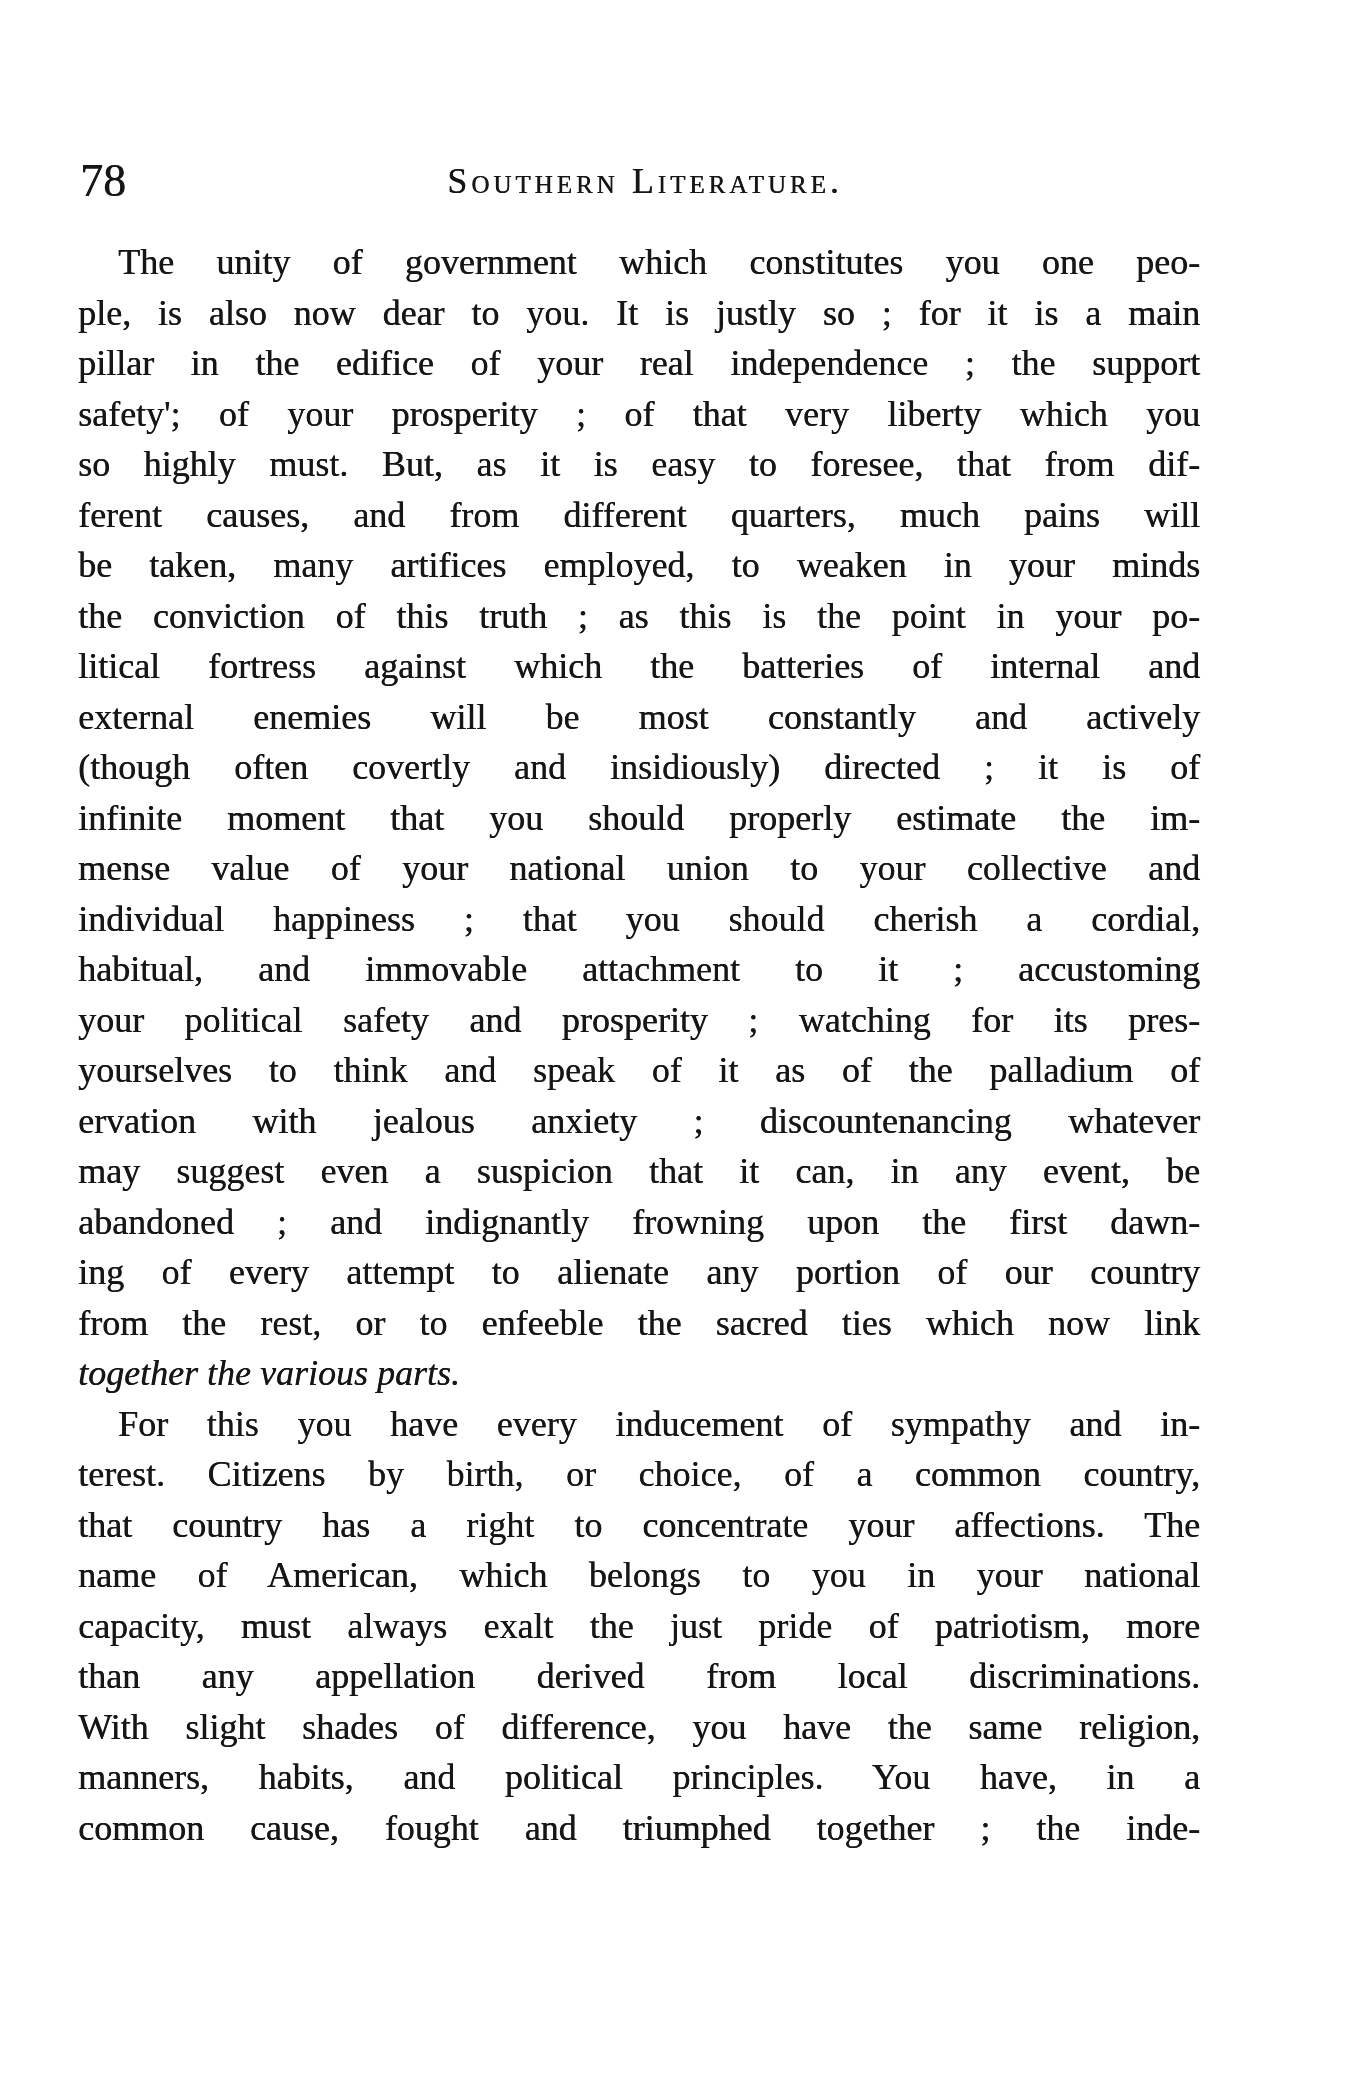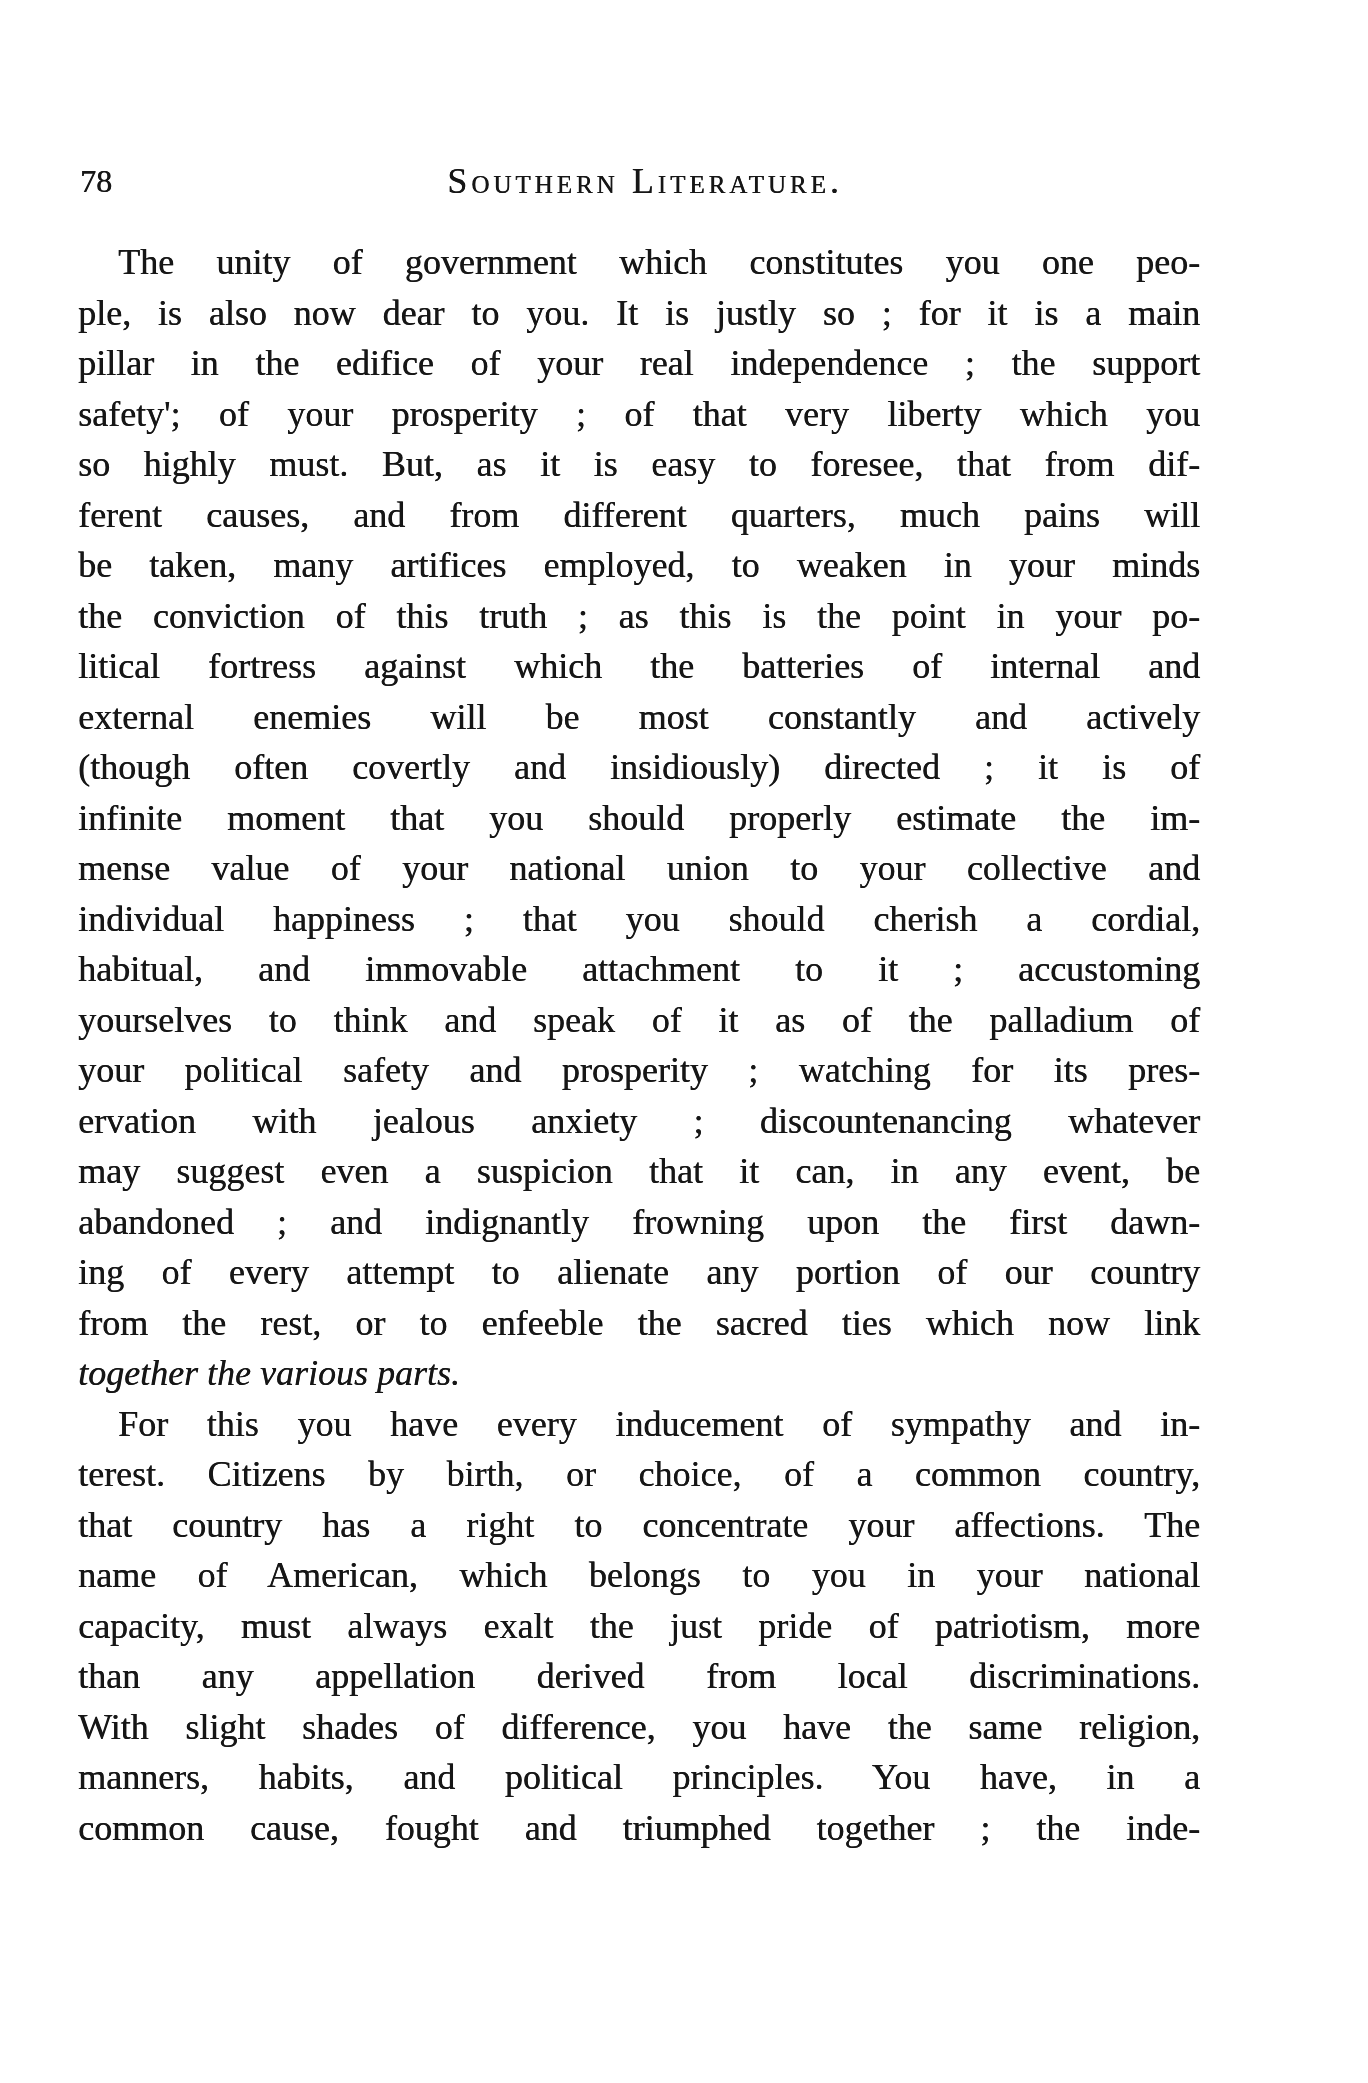--- a/index.html
+++ b/index.html
@@ -20,21 +20,21 @@
     position: absolute;
     left: 78px;
     top: 160px;
     width: 1122px;
     height: 42px;
   }
   .page-number {
     position: absolute;
     left: 2px;
     top: 0;
-    font-size: 32px;
+    font-size: 46px;
     line-height: 42px;
     text-shadow: 0.4px 0 0 currentColor;
   }
   .running-title {
     position: absolute;
     left: 12px;
     right: 0;
     top: 0;
     text-align: center;
     font-variant: small-caps;
@@ -86,22 +86,22 @@
     <div class="line">ferent causes, and from different quarters, much pains will</div>
     <div class="line">be taken, many artifices employed, to weaken in your minds</div>
     <div class="line">the conviction of this truth ; as this is the point in your po-</div>
     <div class="line">litical fortress against which the batteries of internal and</div>
     <div class="line">external enemies will be most constantly and actively</div>
     <div class="line">(though often covertly and insidiously) directed ; it is of</div>
     <div class="line">infinite moment that you should properly estimate the im-</div>
     <div class="line">mense value of your national union to your collective and</div>
     <div class="line">individual happiness ; that you should cherish a cordial,</div>
     <div class="line">habitual, and immovable attachment to it ; accustoming</div>
+    <div class="line">your political safety and prosperity ; watching for its pres-</div>
     <div class="line">yourselves to think and speak of it as of the palladium of</div>
-    <div class="line">your political safety and prosperity ; watching for its pres-</div>
     <div class="line">ervation with jealous anxiety ; discountenancing whatever</div>
     <div class="line">may suggest even a suspicion that it can, in any event, be</div>
     <div class="line">abandoned ; and indignantly frowning upon the first dawn-</div>
     <div class="line">ing of every attempt to alienate any portion of our country</div>
     <div class="line">from the rest, or to enfeeble the sacred ties which now link</div>
     <div class="line par-end">together the various parts.</div>
     <div class="line indent">For this you have every inducement of sympathy and in-</div>
     <div class="line">terest.  Citizens by birth, or choice, of a common country,</div>
     <div class="line">that country has a right to concentrate your affections.  The</div>
     <div class="line">name of American, which belongs to you in your national</div>

